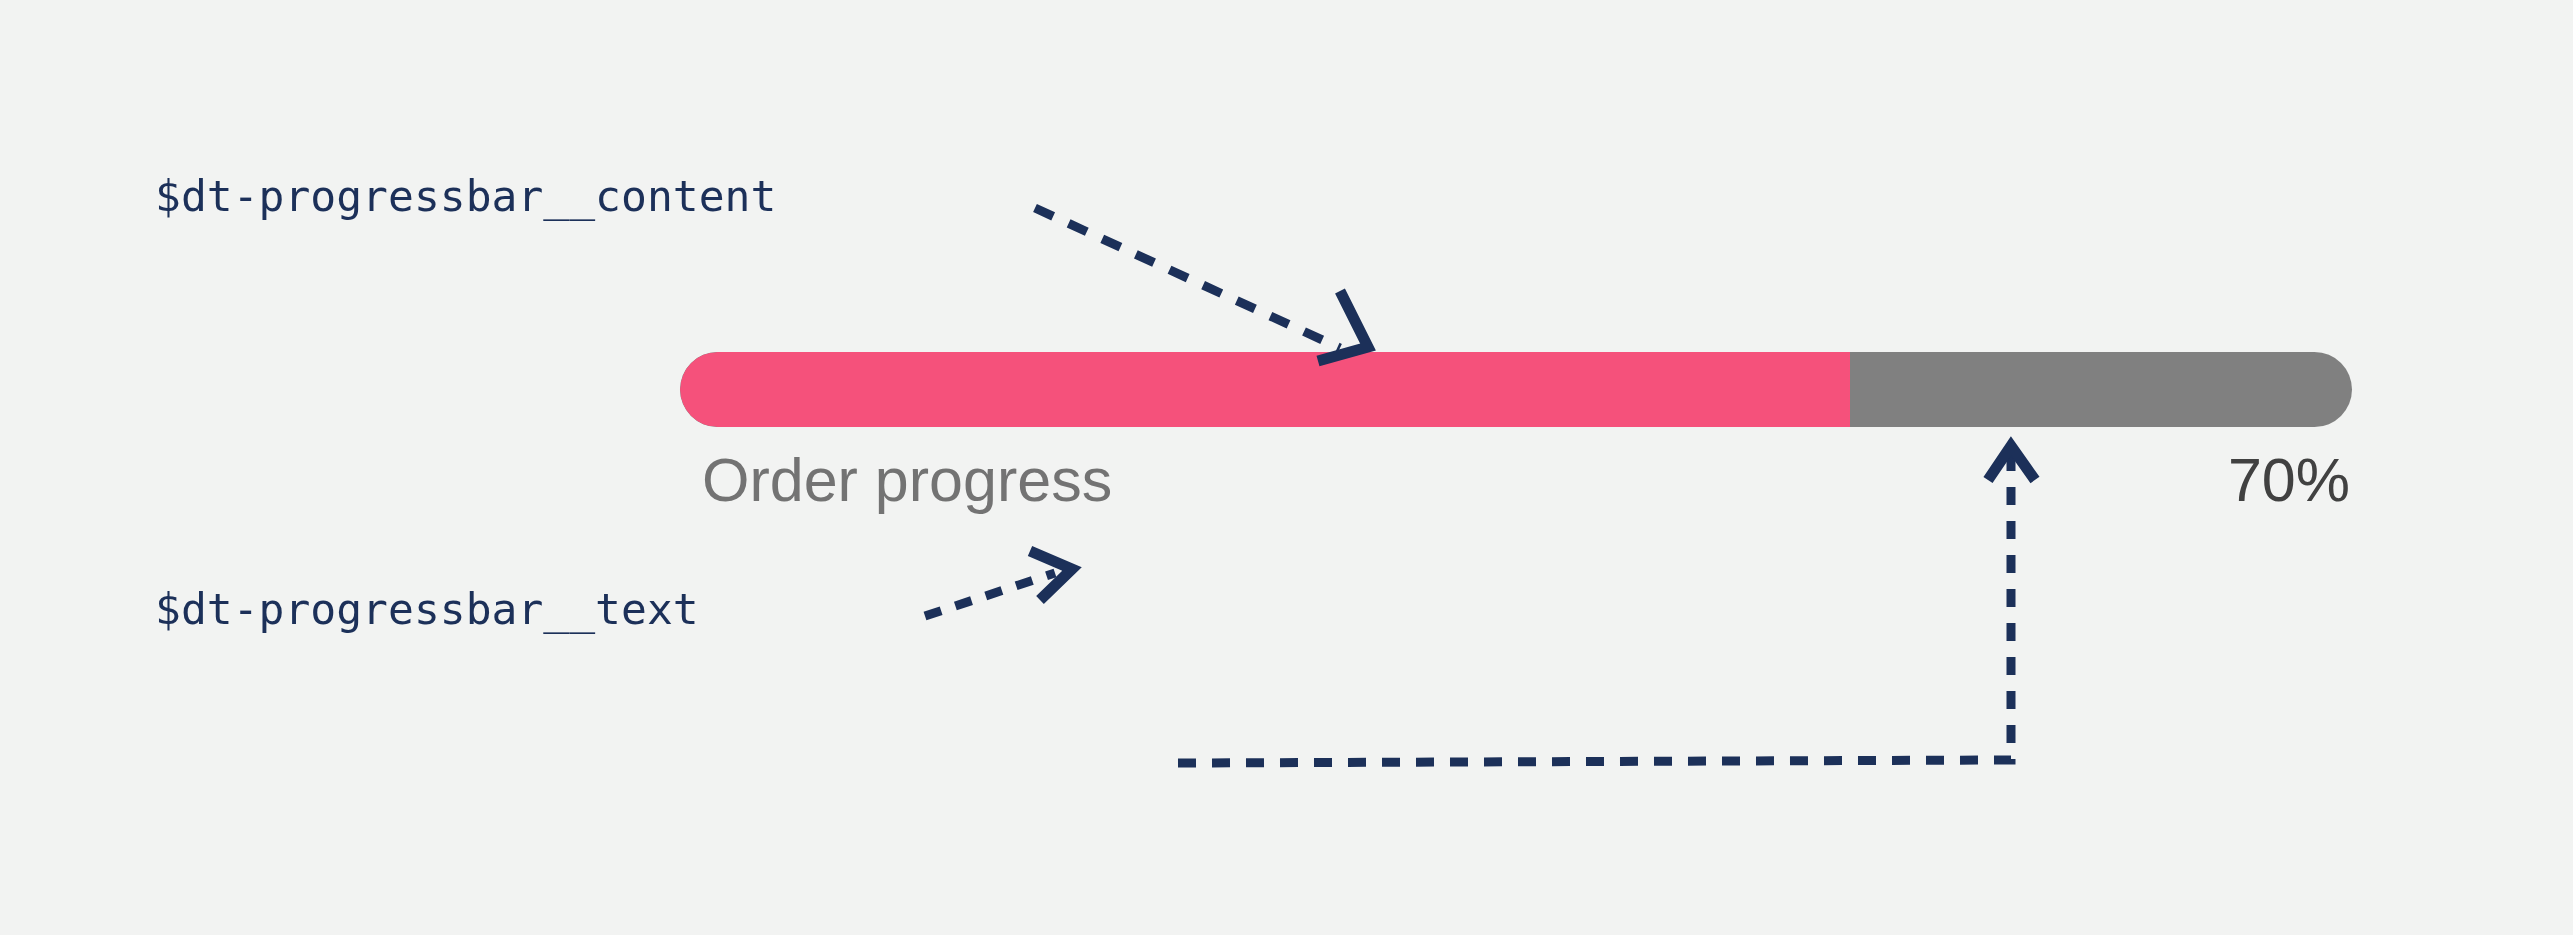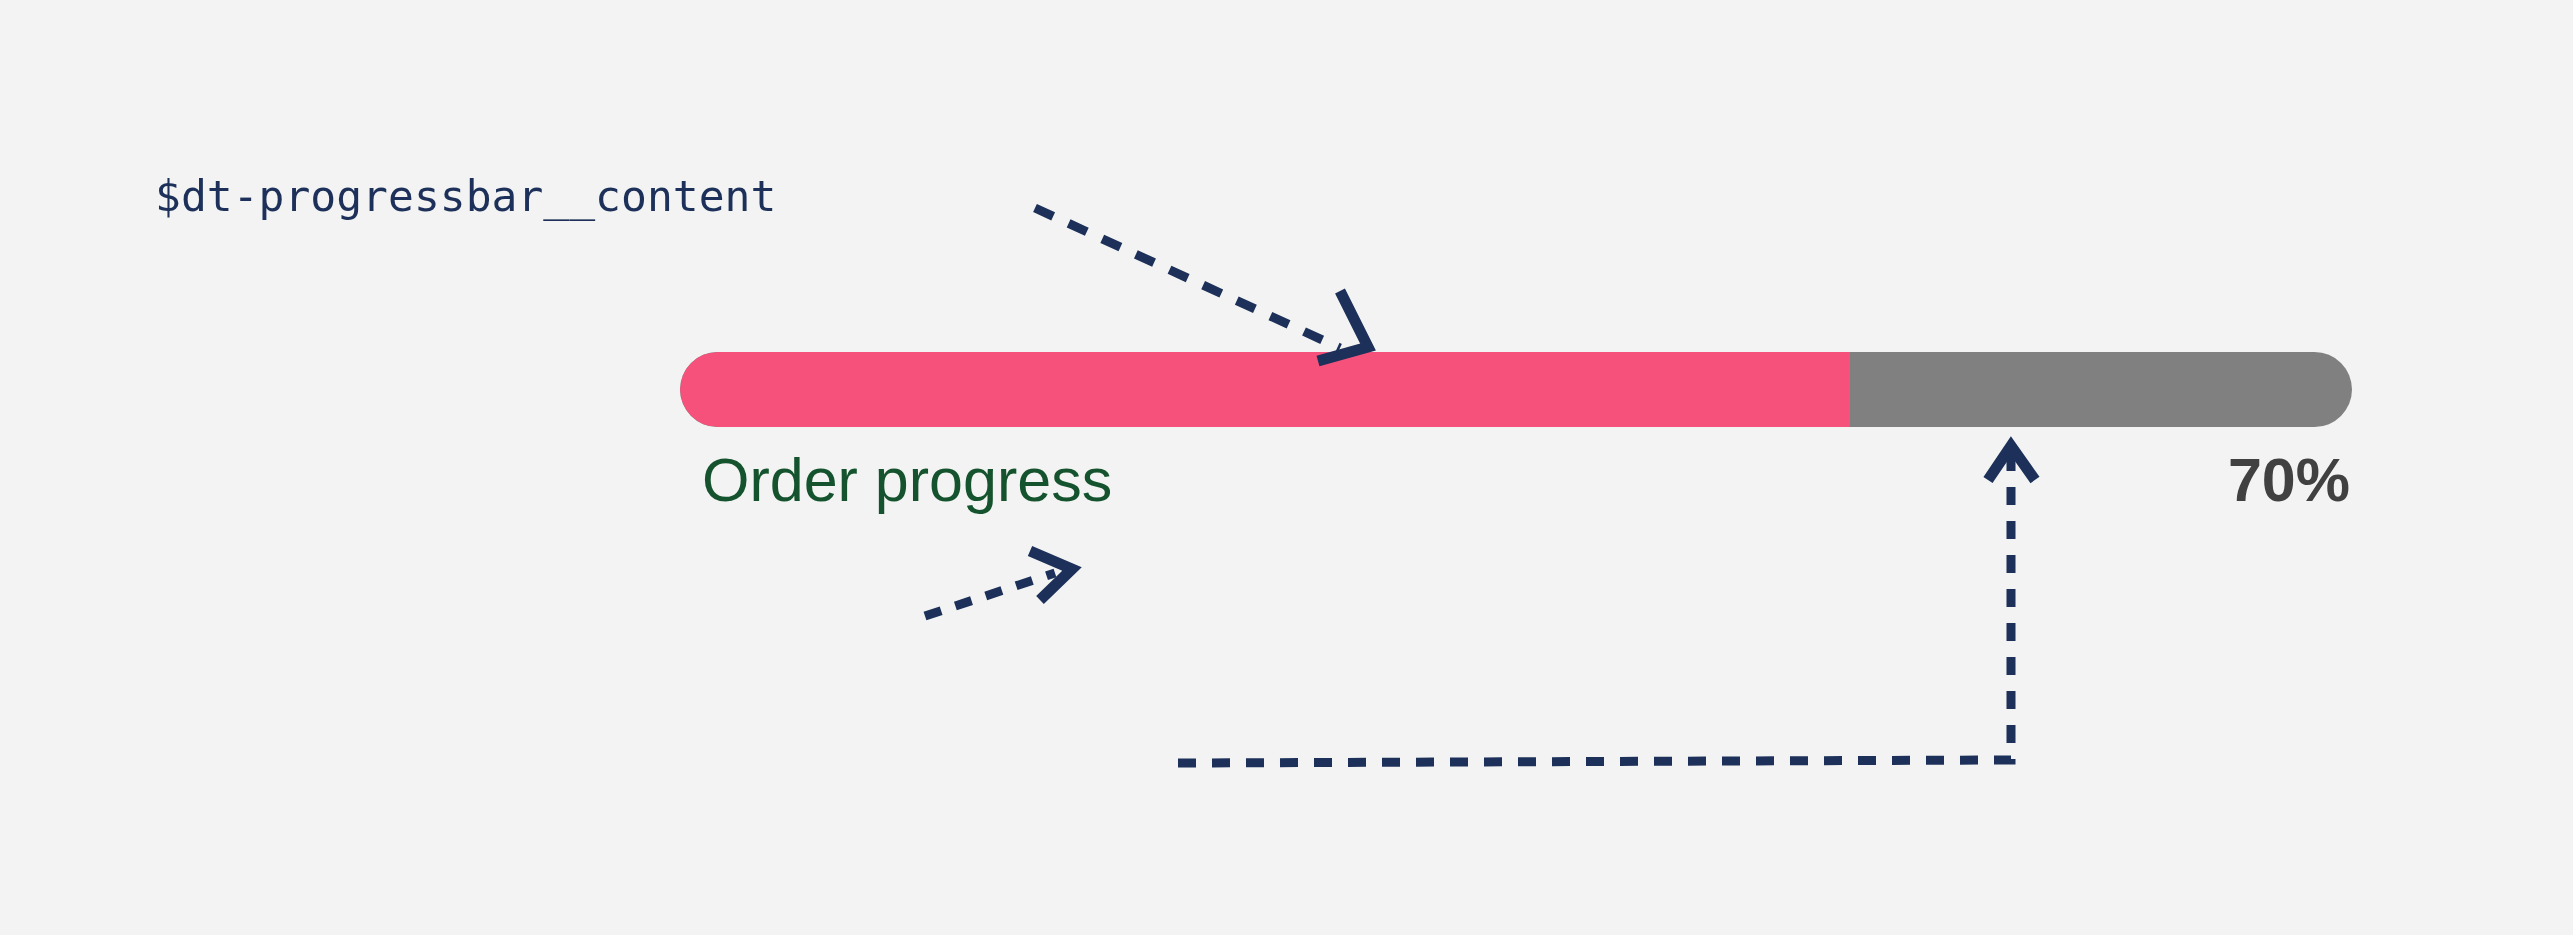--- a/index.html
+++ b/index.html
@@ -69,49 +69,50 @@
   }
   #progress-text,
   #progress-value {
     font-family: "Liberation Sans", sans-serif;
     font-size: 61px;
     line-height: 1;
     color: #414141;
     white-space: nowrap;
   }
   #progress-text  { padding-left: 22px; }
-  #progress-value { padding-right: 2px; font-weight: bold; }
+  #progress-value { padding-right: 2px; }
 
   
   #arrows {
     position: absolute;
     left: 0;
     top: 0;
     width: 2573px;
     height: 935px;
     pointer-events: none;
   }
 </style>
 </head>
 <body>
 
 <div id="stage" style="background: rgb(242, 243, 242);">
 
   <div class="anno-label" id="label-content" style="color: rgb(28, 48, 89);">$dt-progressbar__content</div>
 
+  <div class="anno-label" id="label-text" style="color: rgb(28, 48, 89);">$dt-progressbar__text</div>
 
 
   <div id="progress-component">
 
     <div id="progress-track" style="background: rgb(128, 128, 128);">
       <div id="progress-fill" style="width: 70%; background: rgb(245, 81, 123);"></div>
     </div>
 
     <div id="progress-caption">
-      <span id="progress-text" style="color: #14532d;">Order progress</span>
+      <span id="progress-text" style="color: #737373;">Order progress</span>
       <span id="progress-value" style="color: rgb(65, 65, 65);">70%</span>
     </div>
 
   </div>
 
   <svg id="arrows" viewBox="0 0 2573 935" width="2573" height="935">
 
     <g>
       <path d="M 1035 208 L 1340 348" fill="none" stroke="#1C3059" stroke-width="9" stroke-linecap="butt" stroke-dasharray="20 17"></path>
       <path d="M 1340 291 L 1368 347 L 1318 361" fill="none" stroke="#1C3059" stroke-width="11" stroke-linecap="butt" stroke-linejoin="miter"></path>

